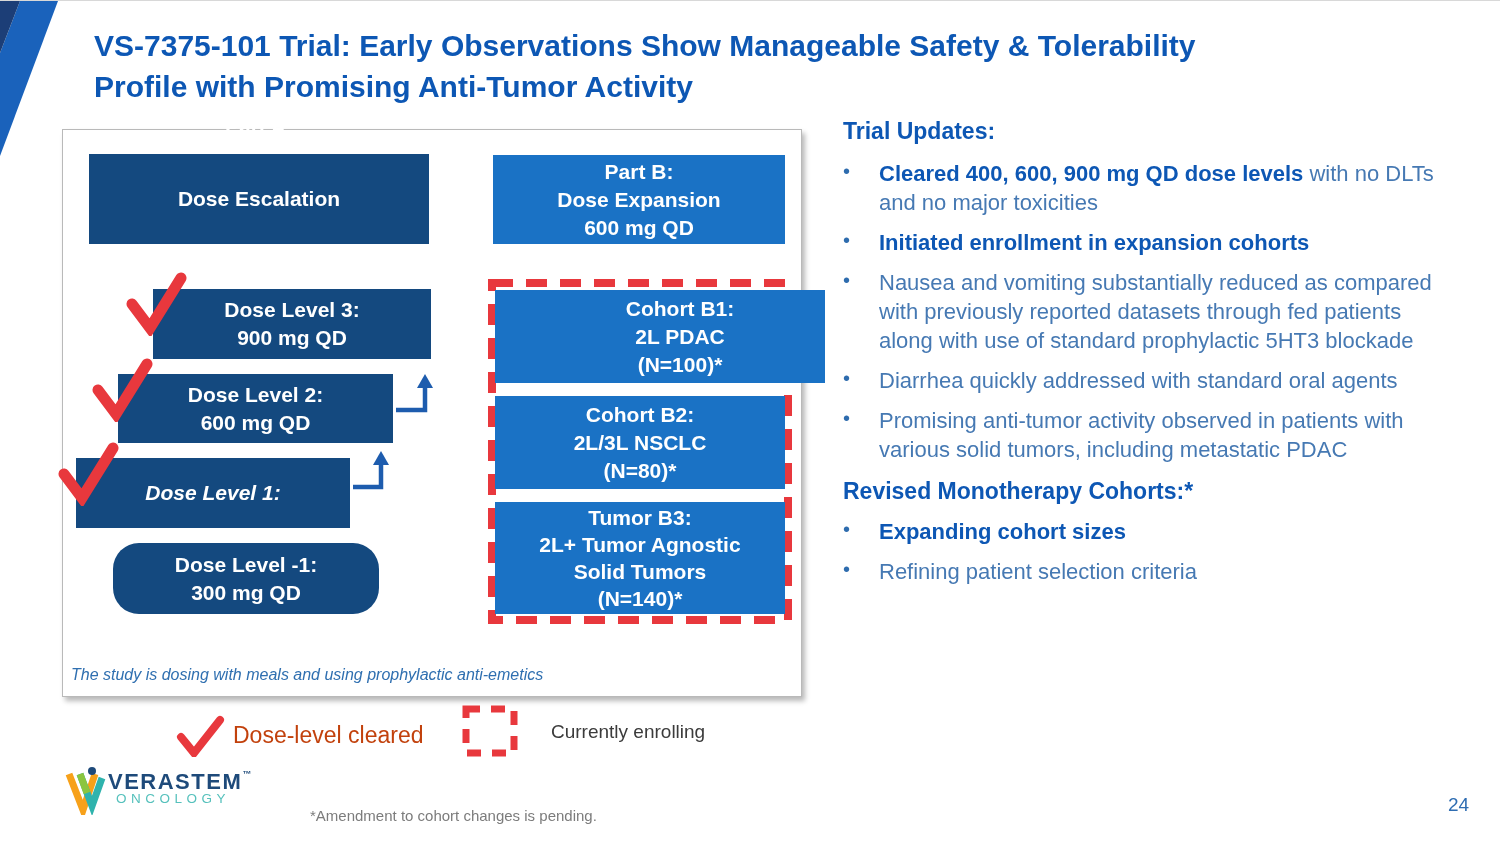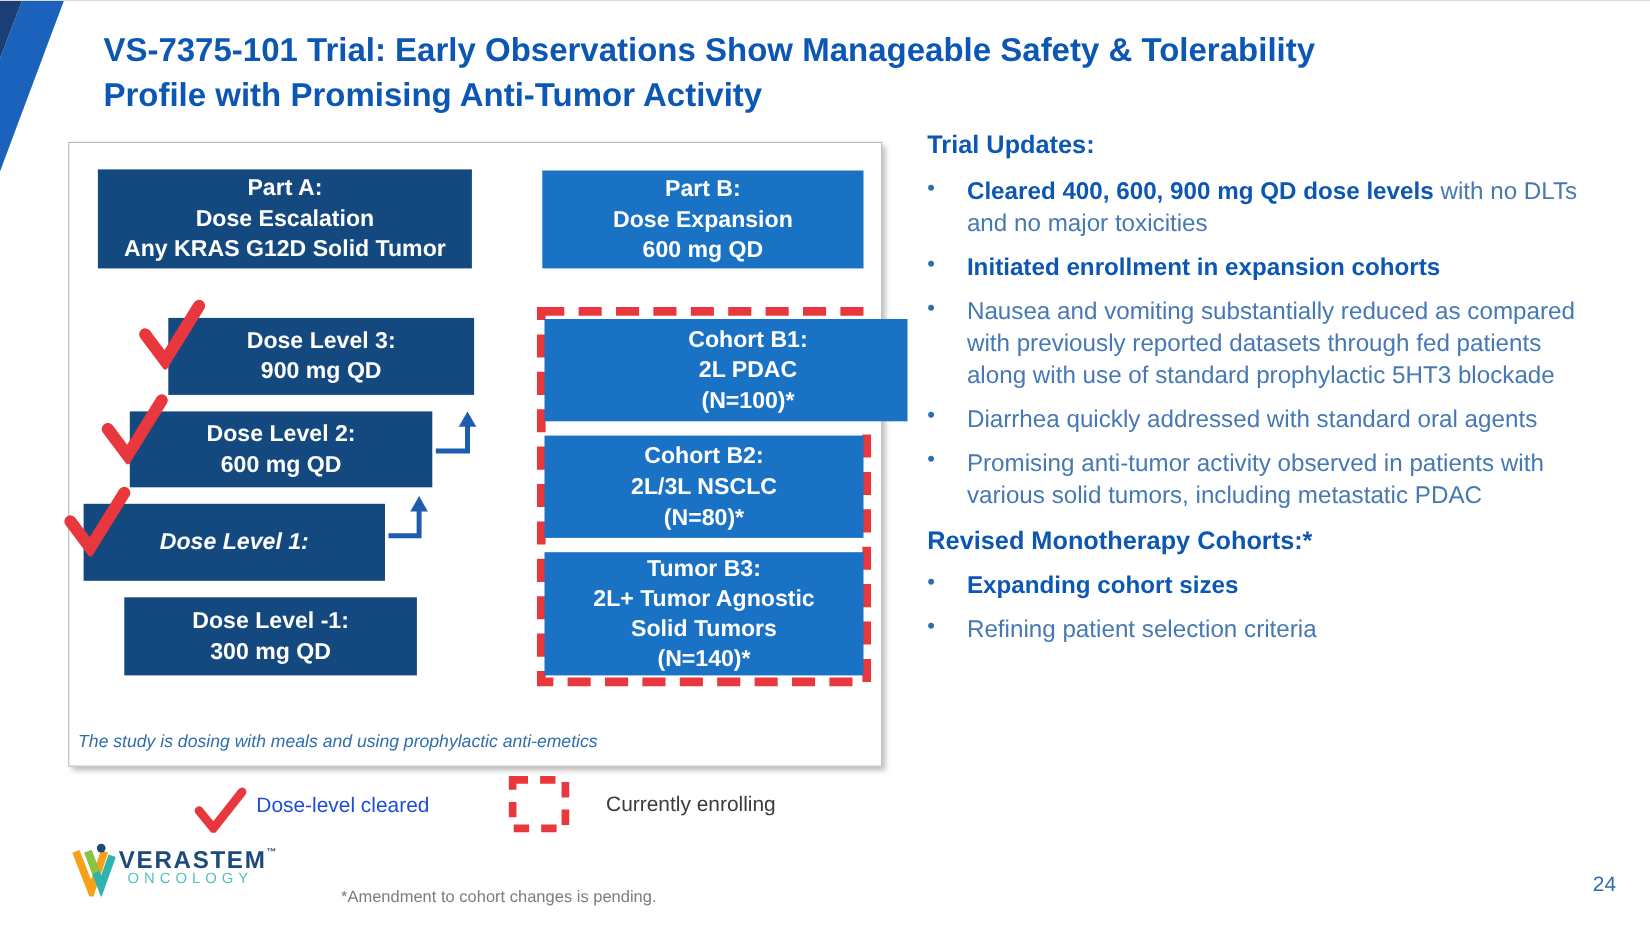--- a/index.html
+++ b/index.html
@@ -30,21 +30,21 @@
   .blue{background:#1a72c5;}
   .check{position:absolute;}
   .arrow{position:absolute;}
   .dashed-rect{position:absolute;}
   .panel-note{
     position:absolute;left:8px;top:536px;width:720px;
     font-style:italic;font-size:16px;color:#2f6fb0;
   }
   
   .legend-check{position:absolute;left:176px;top:714px;}
-  .legend-label1{position:absolute;left:233px;top:721px;font-size:19px;color:#1d4ed8;}
+  .legend-label1{position:absolute;left:233px;top:721px;font-size:23px;color:#c2410c;}
   .legend-dash{position:absolute;left:462px;top:704px;}
   .legend-label2{position:absolute;left:551px;top:720px;font-size:19px;color:#3b3b3b;}
   
   .right-col{position:absolute;left:843px;top:117px;width:600px;}
   .rc-heading{font-size:23px;font-weight:bold;color:#0d57b4;margin:0 0 14px 0;}
   .rc-subheading{font-size:23px;font-weight:bold;color:#0d57b4;margin:14px 0 12px 0;}
   .bullet-row{display:flex;margin-bottom:11px;}
   .bullet-dot{width:36px;flex:0 0 36px;font-size:20px;color:#2e6cae;padding-top:1px;}
   .bullet-text{font-size:22px;line-height:29px;}
   .seg-bold{font-weight:bold;color:#0d57b4;}
@@ -66,21 +66,21 @@
   <polygon points="0,0 20,0 0,52" fill="#1c3e77"></polygon>
 </svg>
 
 <div class="slide-title">
   <div>VS-7375-101 Trial: Early Observations Show Manageable Safety &amp; Tolerability</div>
   <div>Profile with Promising Anti-Tumor Activity</div>
 </div>
 
 <div class="panel">
 
-  <div class="box navy" style="left:26px;top:24px;width:340px;height:90px;">
+  <div class="box navy" style="left:26px;top:24px;width:340px;height:90px;gap:44px;">
     <div>Part A:</div>
     <div>Dose Escalation</div>
     <div>Any KRAS G12D Solid Tumor</div>
   </div>
 
   <div class="box blue" style="left:430px;top:25px;width:292px;height:89px;">
     <div>Part B:</div>
     <div>Dose Expansion</div>
     <div>600 mg QD</div>
   </div>
@@ -92,21 +92,21 @@
 
   <div class="box navy" style="left:55px;top:244px;width:275px;height:69px;">
     <div>Dose Level 2:</div>
     <div>600 mg QD</div>
   </div>
 
   <div class="box navy" style="left:13px;top:328px;width:274px;height:70px;font-style:italic;">
     <div>Dose Level 1:</div>
   </div>
 
-  <div class="box navy" style="left:50px;top:413px;width:266px;height:71px;">
+  <div class="box navy" style="left:50px;top:413px;width:266px;height:71px;border-radius:26px;">
     <div>Dose Level -1:</div>
     <div>300 mg QD</div>
   </div>
 
   <svg class="check" style="left:62px;top:140px;" width="62" height="66">
     <path d="M7 34 L25 58 L56 8" stroke="#e8383d" stroke-width="11" fill="none" stroke-linecap="round"></path>
   </svg>
   <svg class="check" style="left:28px;top:226px;" width="62" height="66">
     <path d="M7 34 L25 58 L56 8" stroke="#e8383d" stroke-width="11" fill="none" stroke-linecap="round"></path>
   </svg>

